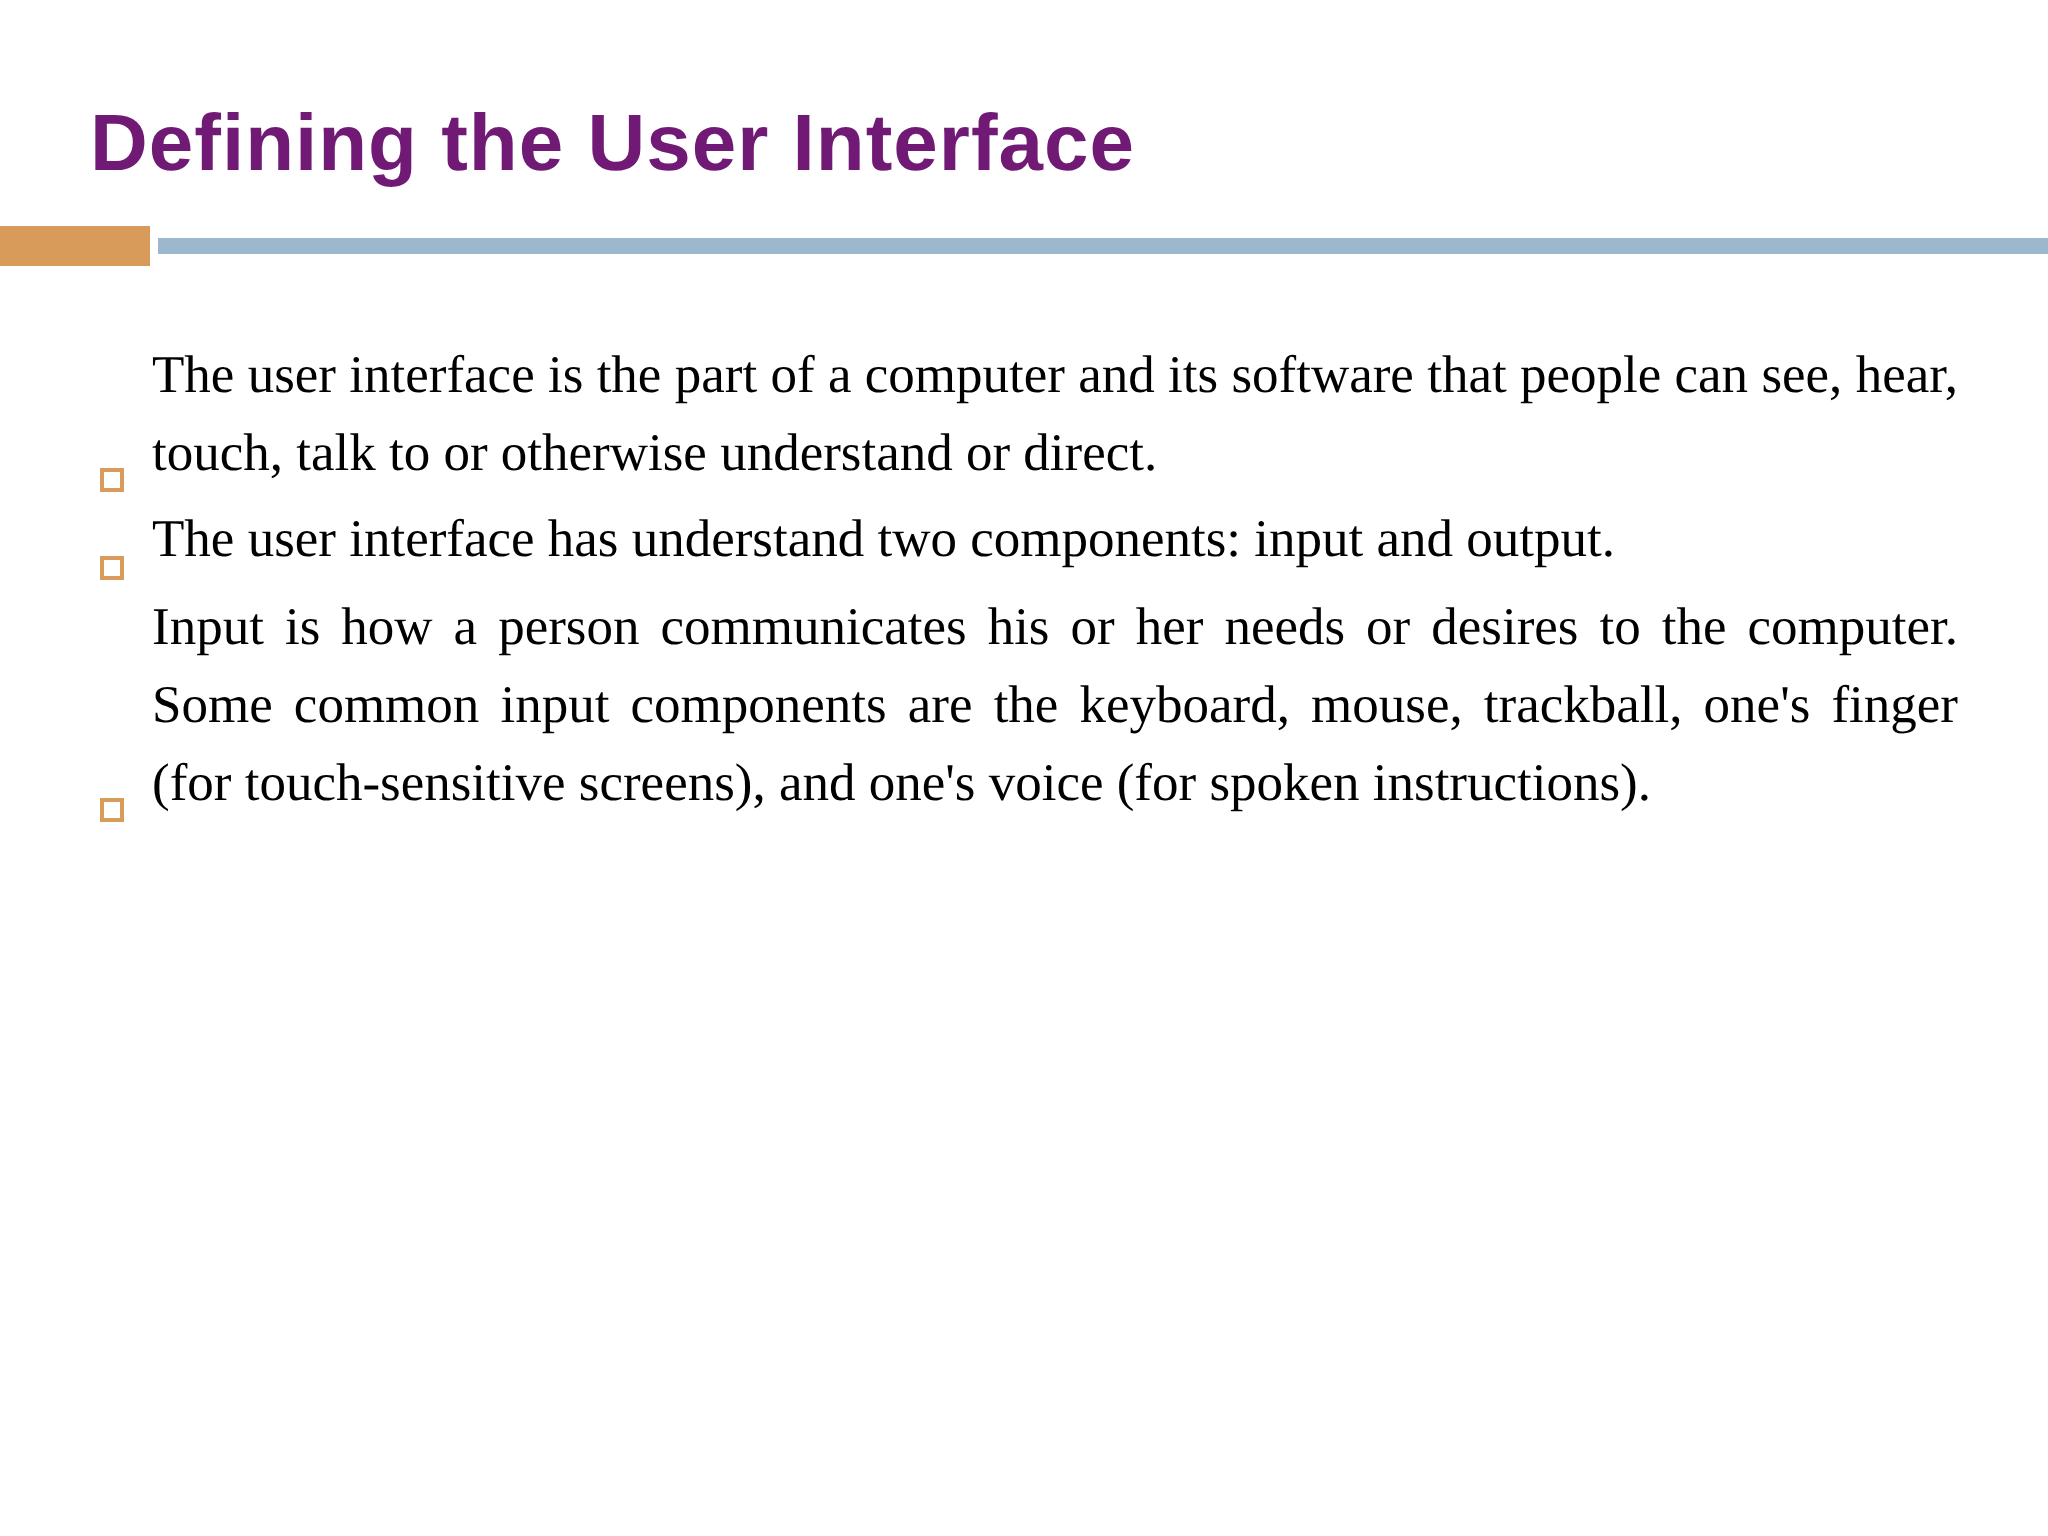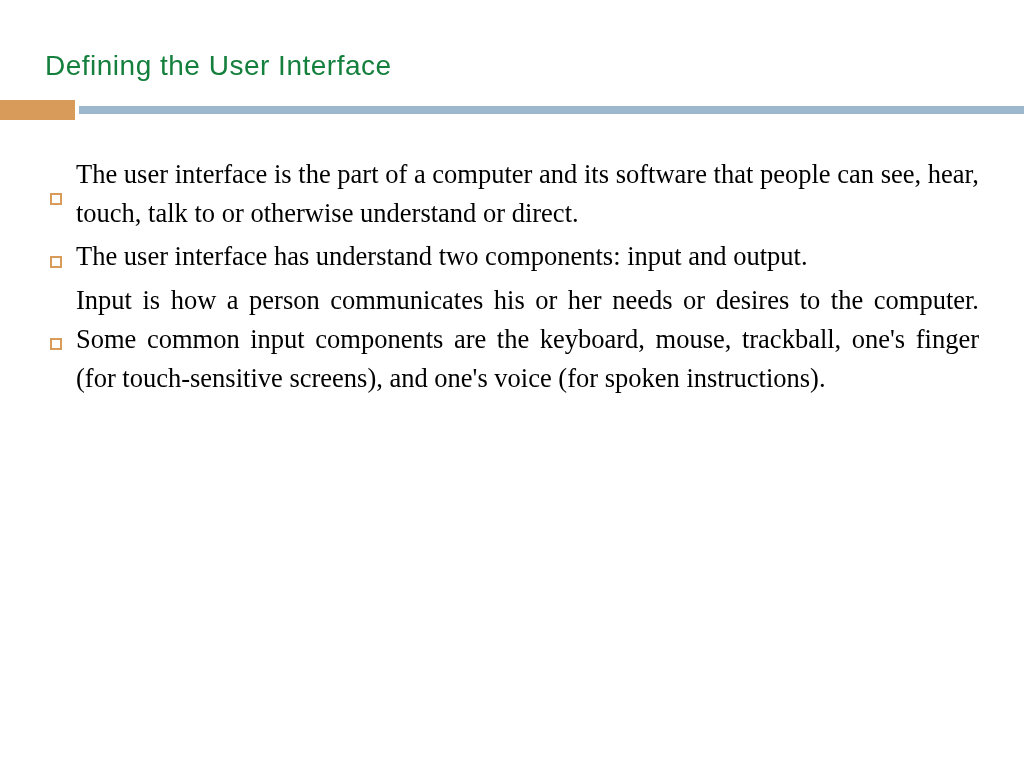--- a/index.html
+++ b/index.html
@@ -9,23 +9,23 @@
     background: #ffffff;
     font-family: Georgia, 'Times New Roman', serif;
     overflow: hidden;
   }
   .slide {
     width: 100%;
     height: 100%;
     padding: 50px 45px 40px 45px;
   }
   .title {
-    font-size: 28px;
-    color: #15803d;
-    font-weight: normal;
+    font-size: 40px;
+    color: #701a75;
+    font-weight: bold;
     font-family: 'Segoe UI Light', 'Helvetica Neue', Arial, sans-serif;
     margin-bottom: 18px;
     letter-spacing: 0.5px;
   }
   .divider {
     display: flex;
     align-items: center;
     margin-bottom: 35px;
     margin-left: -45px;
     width: calc(100% + 90px);
@@ -39,21 +39,21 @@
     flex: 1;
     height: 8px;
     background: #9db7cc;
     margin-left: 4px;
   }
   .content {
     padding: 0 0 0 5px;
   }
   .bullet-item {
     display: flex;
-    align-items: center;
+    align-items: flex-end;
     margin-bottom: 4px;
   }
   .bullet-marker {
     width: 12px;
     height: 12px;
     border: 2px solid #d89b5a;
     margin-top: 10px;
     margin-right: 14px;
     flex-shrink: 0;
   }

